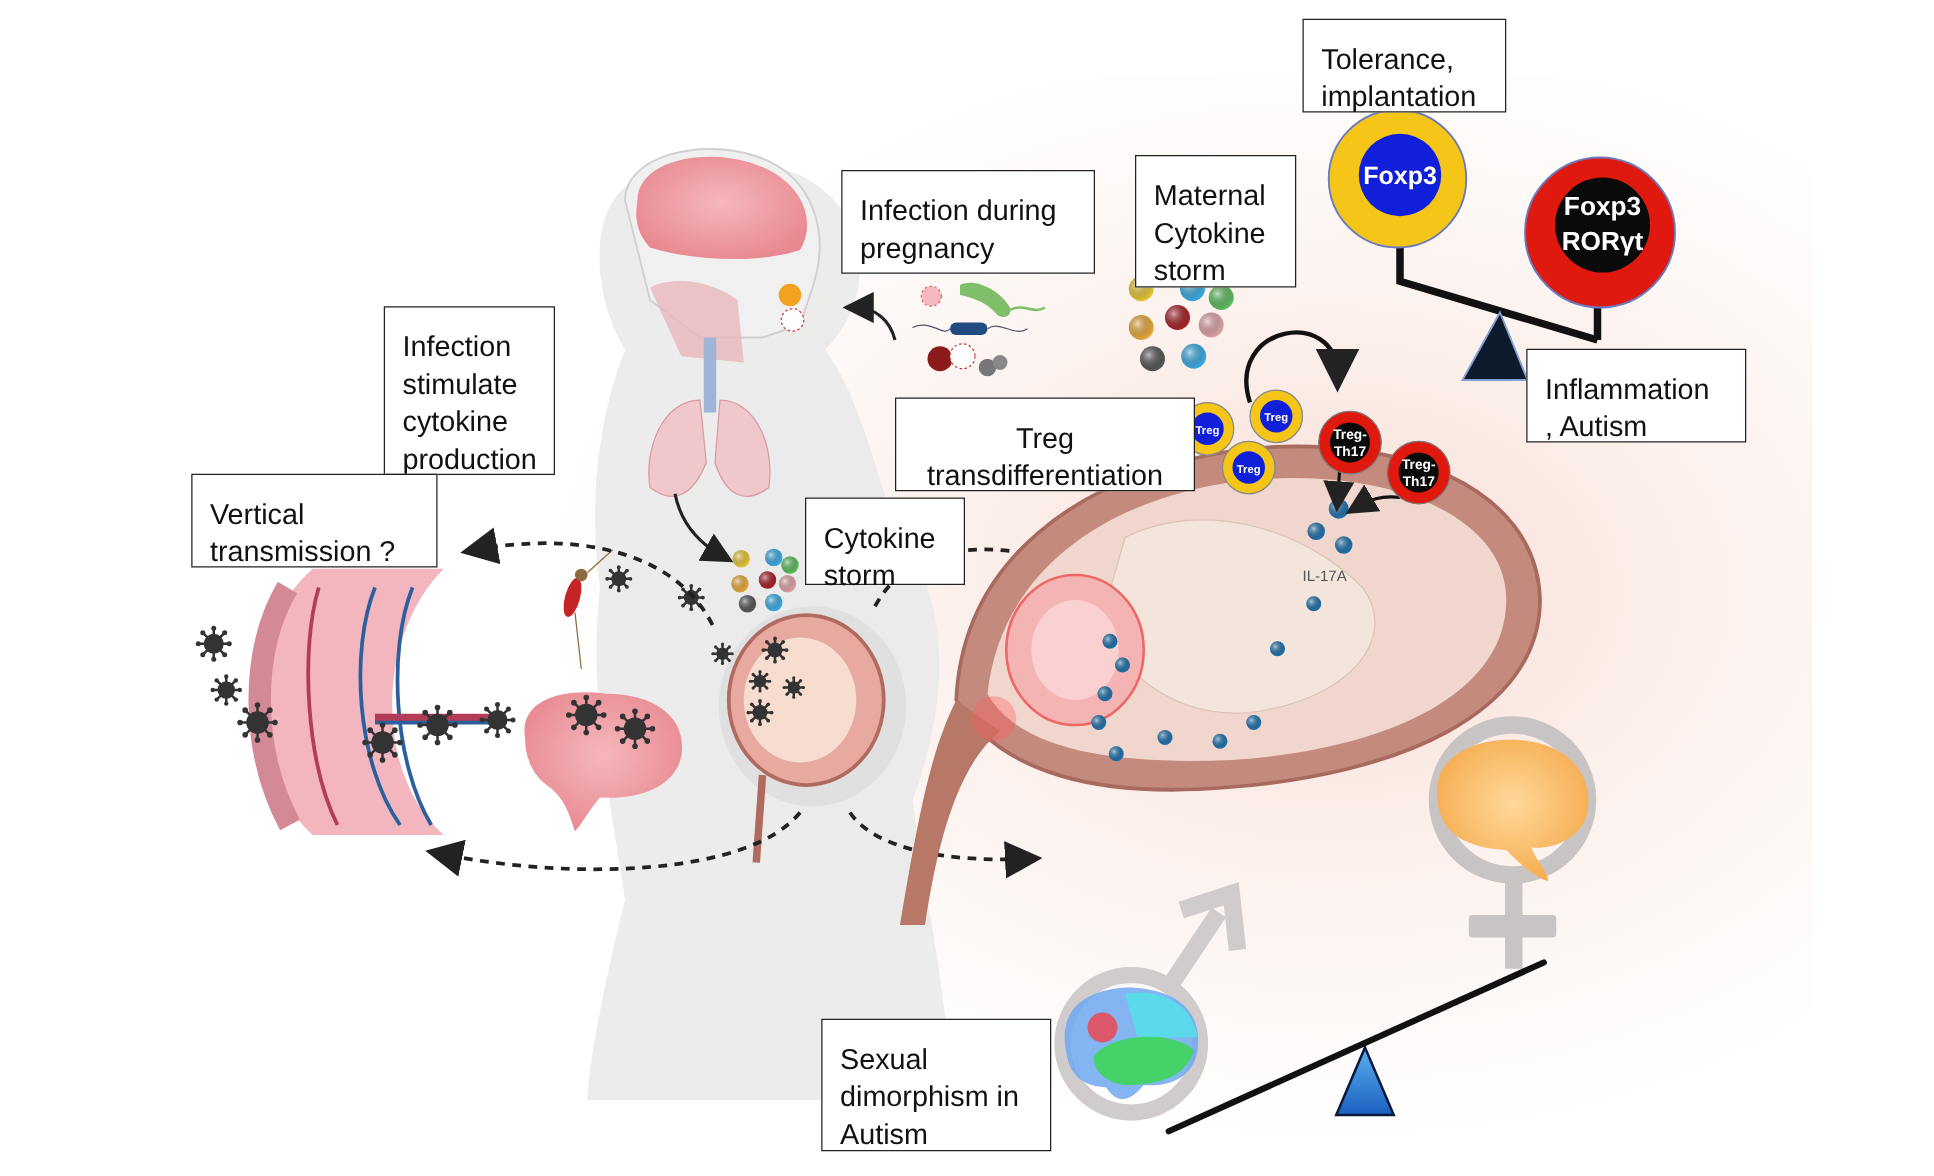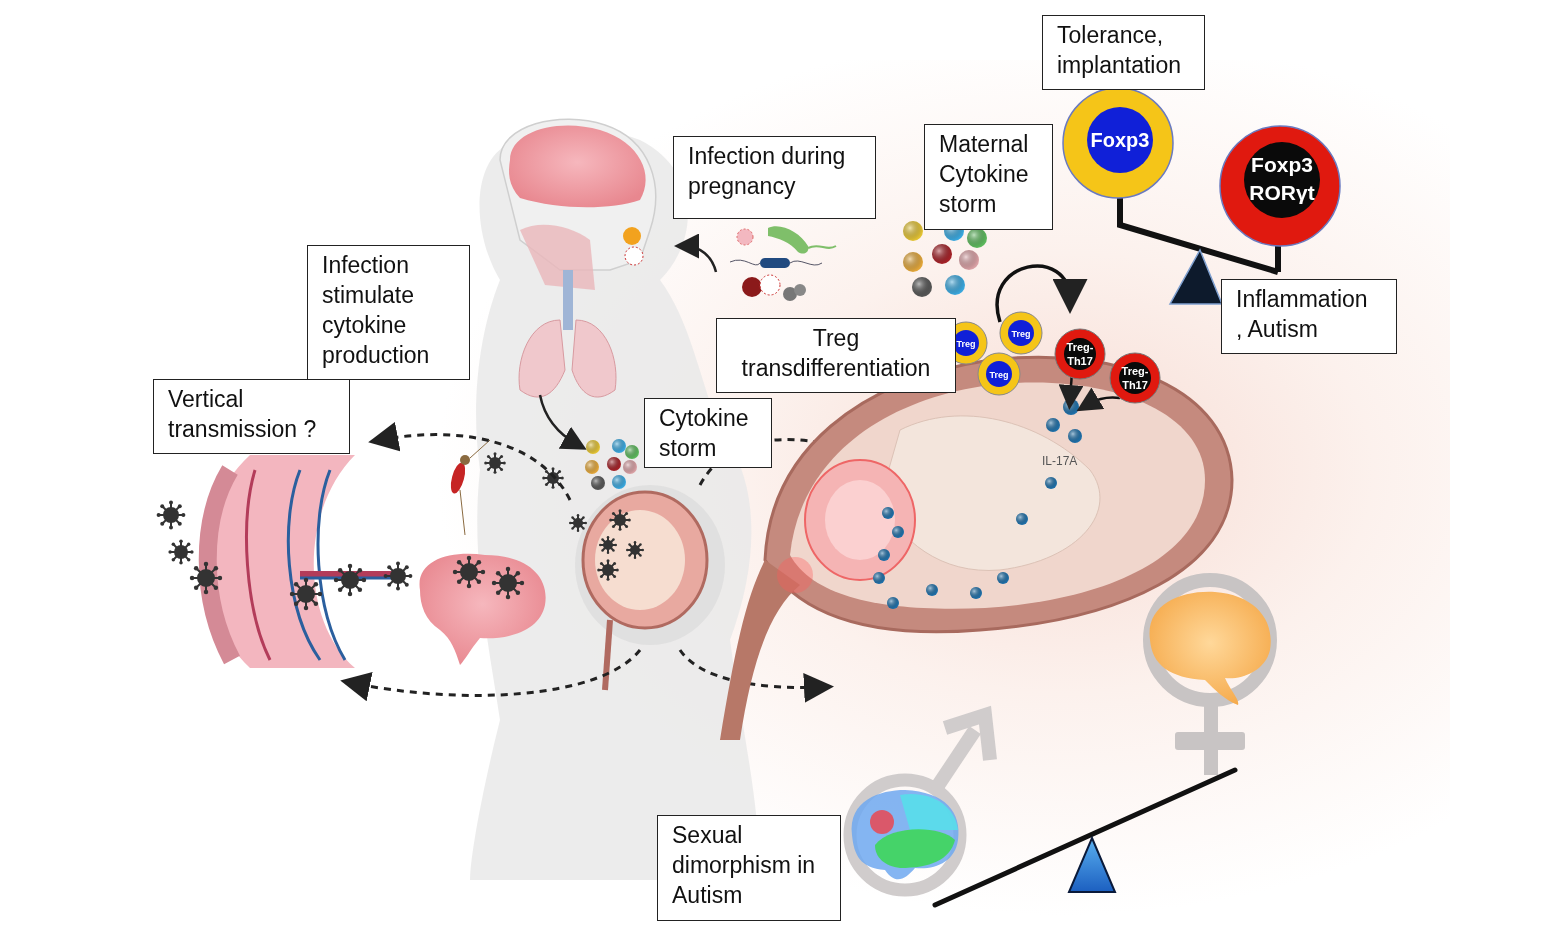--- a/index.html
+++ b/index.html
@@ -8,21 +8,21 @@
     background: #ffffff;
     font-family: "Liberation Sans", sans-serif;
   }
   .bg-glow {
     position: absolute; left: 430px; top: 60px; width: 1020px; height: 860px;
     background: radial-gradient(ellipse at 62% 48%, rgba(246,214,204,0.85) 0%, rgba(250,232,225,0.6) 35%, rgba(255,255,255,0) 70%);
   }
   svg.scene { position: absolute; left: 0; top: 0; }
   .label-box {
     position: absolute; background: #ffffff; border: 1.5px solid #222;
-    color: #111; font-size: 23px; line-height: 30px; padding: 4px 14px 4px 14px;
+    color: #111; font-size: 23px; line-height: 30px; padding: 16px 14px 4px 14px;
     box-sizing: border-box; white-space: pre-line;
   }
   .cell-text { font-family: "Liberation Sans", sans-serif; font-weight: bold; fill: #fff; }
   .small-lbl { font-family: "Liberation Sans", sans-serif; font-size: 12px; fill: #555; }
 </style>
 </head>
 <body>
 
 <div class="bg-glow"></div>
 
@@ -560,24 +560,24 @@
   <g>
     <line x1="935" y1="905" x2="1235" y2="770" stroke="#111" stroke-width="5" stroke-linecap="round"></line>
     <path d="M1092,838 L1115,892 L1069,892 Z" fill="url(#blueFulcrum)" stroke="#0a1a3a" stroke-width="2"></path>
   </g>
 </svg>
 
 <div class="label-box" style="left:1042px; top:15px; width:163px; height:75px;">Tolerance,
 implantation</div>
 <div class="label-box" style="left:673px; top:136px; width:203px; height:83px;">Infection during
 pregnancy</div>
-<div class="label-box" style="left:908px; top:124px; width:129px; height:106px;margin-left:16px;">Maternal
+<div class="label-box" style="left:908px; top:124px; width:129px; height:106px;">Maternal
 Cytokine
 storm</div>
-<div class="label-box" style="left:307px; top:245px; width:163px; height:135px;">Infection
+<div class="label-box" style="left:307px; top:245px; width:137px; height:135px;">Infection
 stimulate
 cytokine
 production</div>
 <div class="label-box" style="left:153px; top:379px; width:197px; height:75px;">Vertical
 transmission ?</div>
 <div class="label-box" style="left:716px; top:318px; width:240px; height:75px; text-align:center;">Treg
 transdifferentiation</div>
 <div class="label-box" style="left:644px; top:398px; width:128px; height:70px;">Cytokine
 storm</div>
 <div class="label-box" style="left:1221px; top:279px; width:176px; height:75px;">Inflammation

